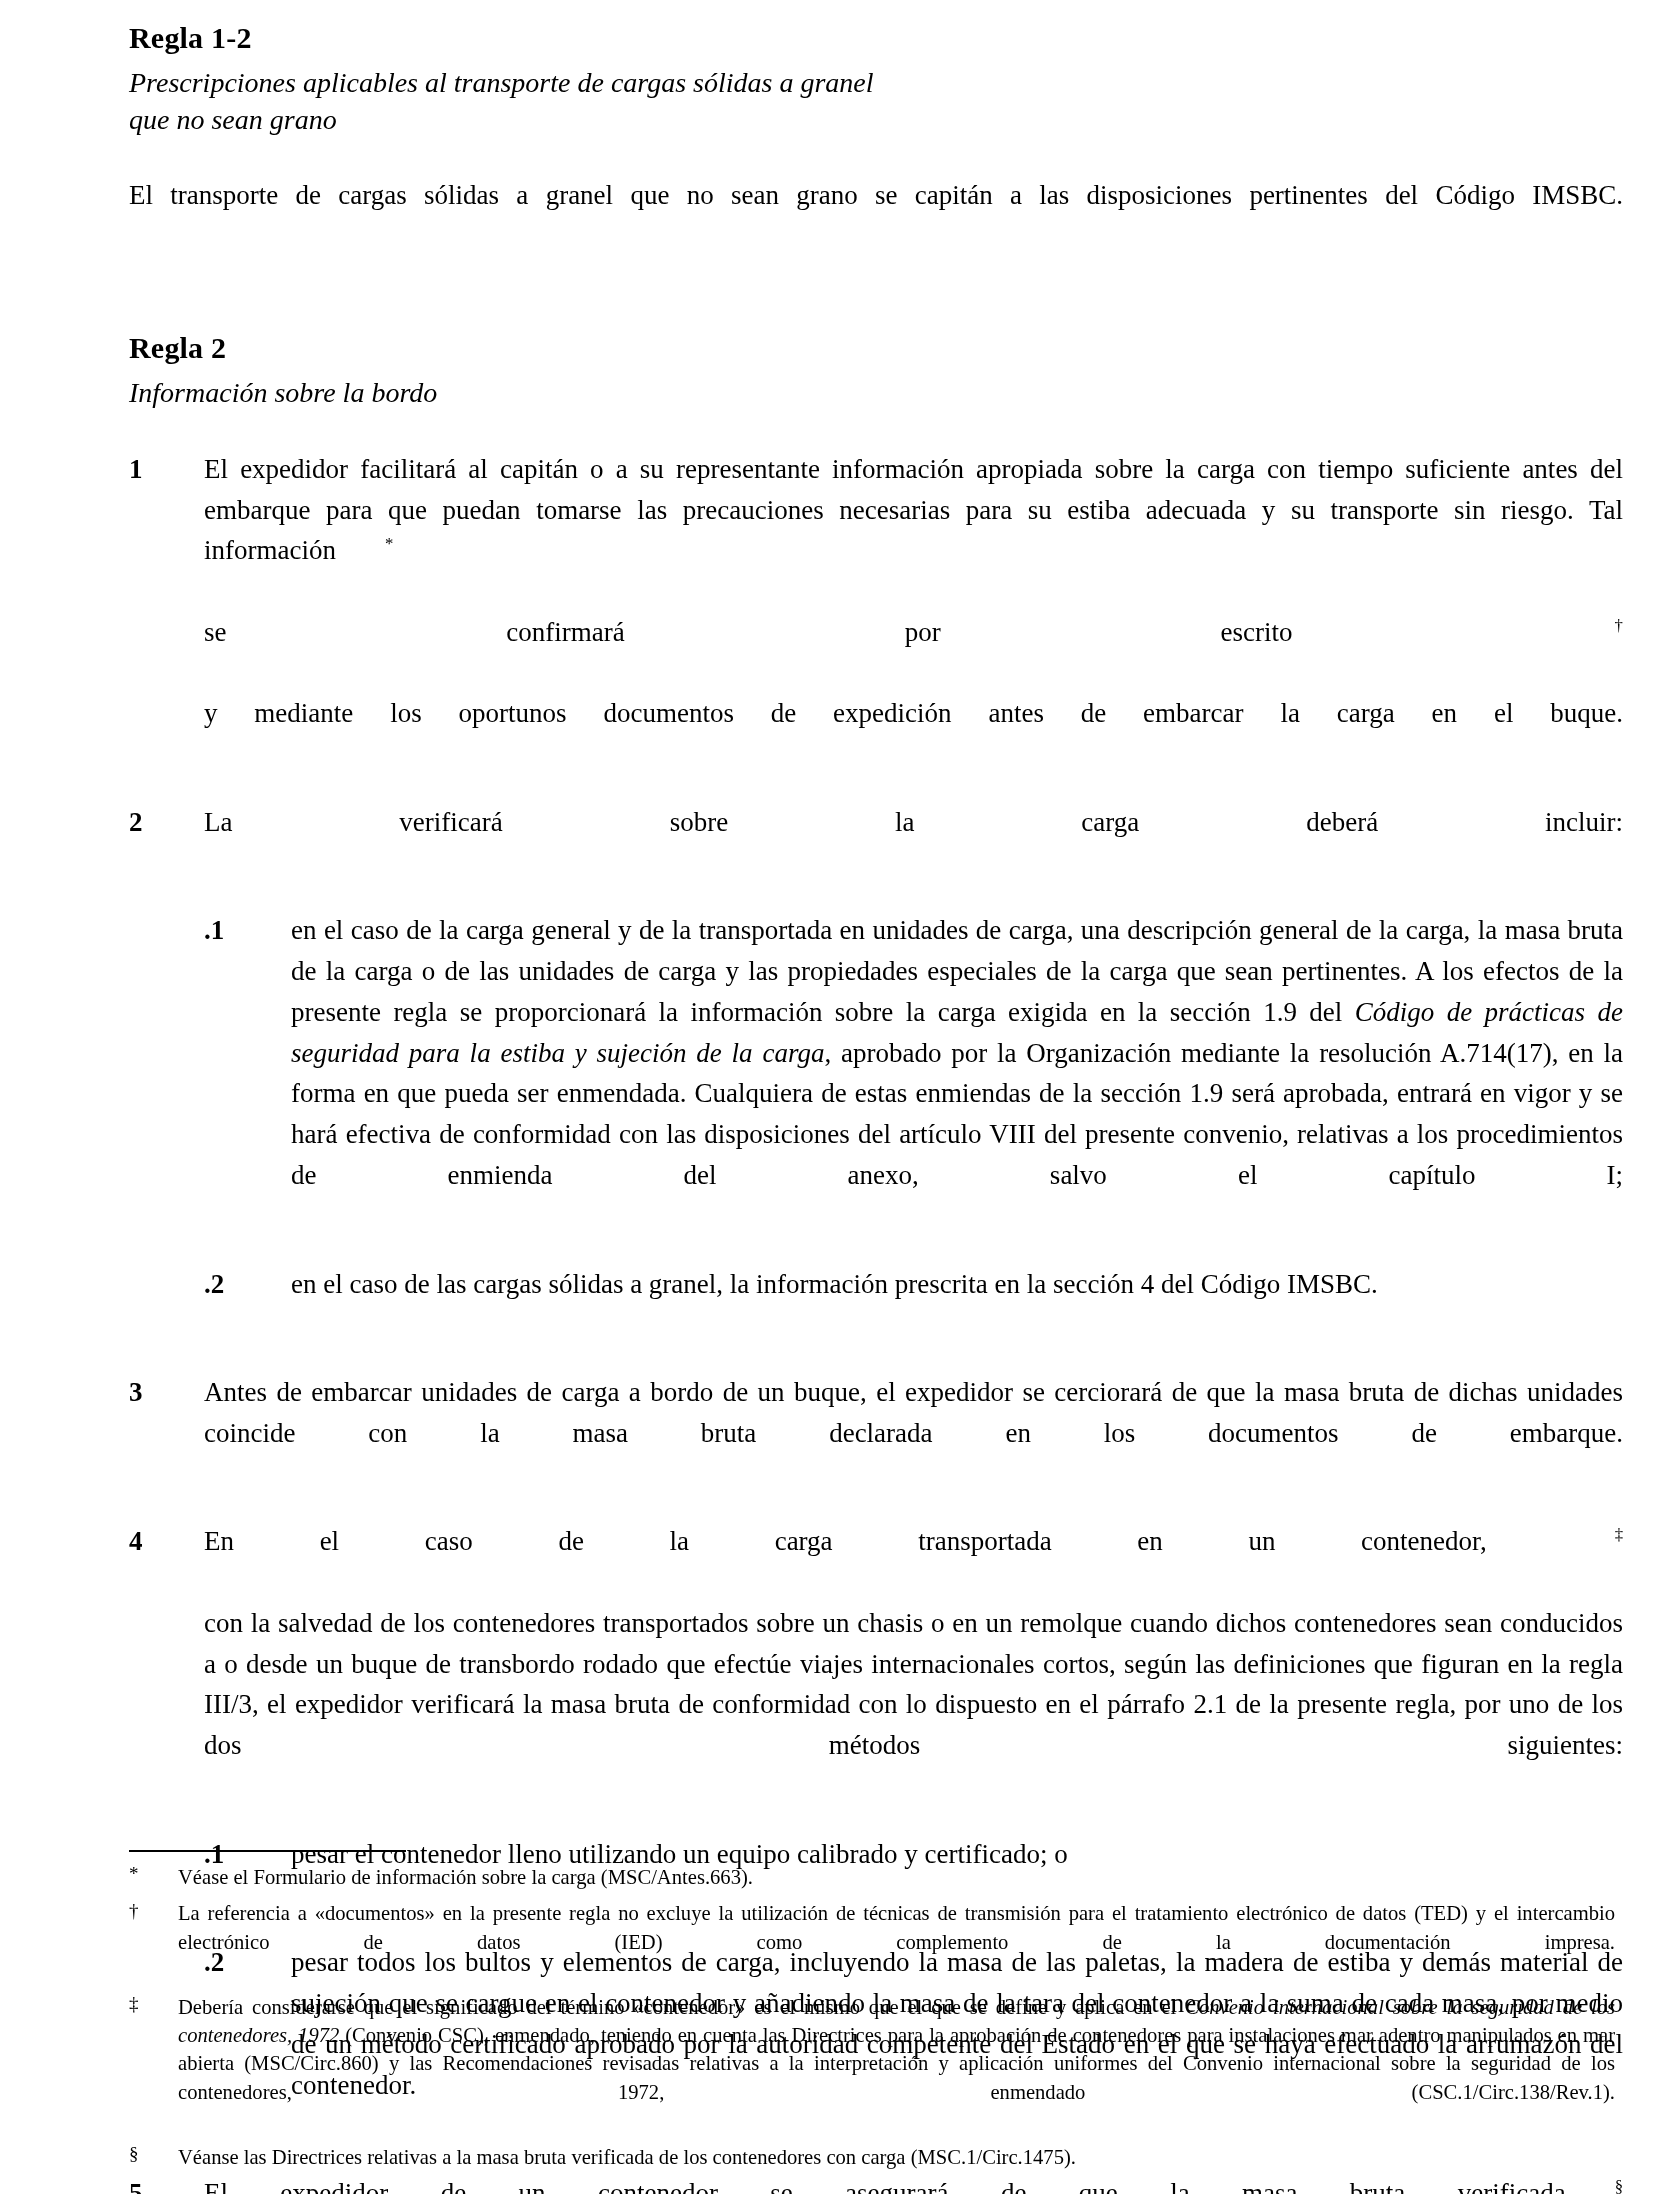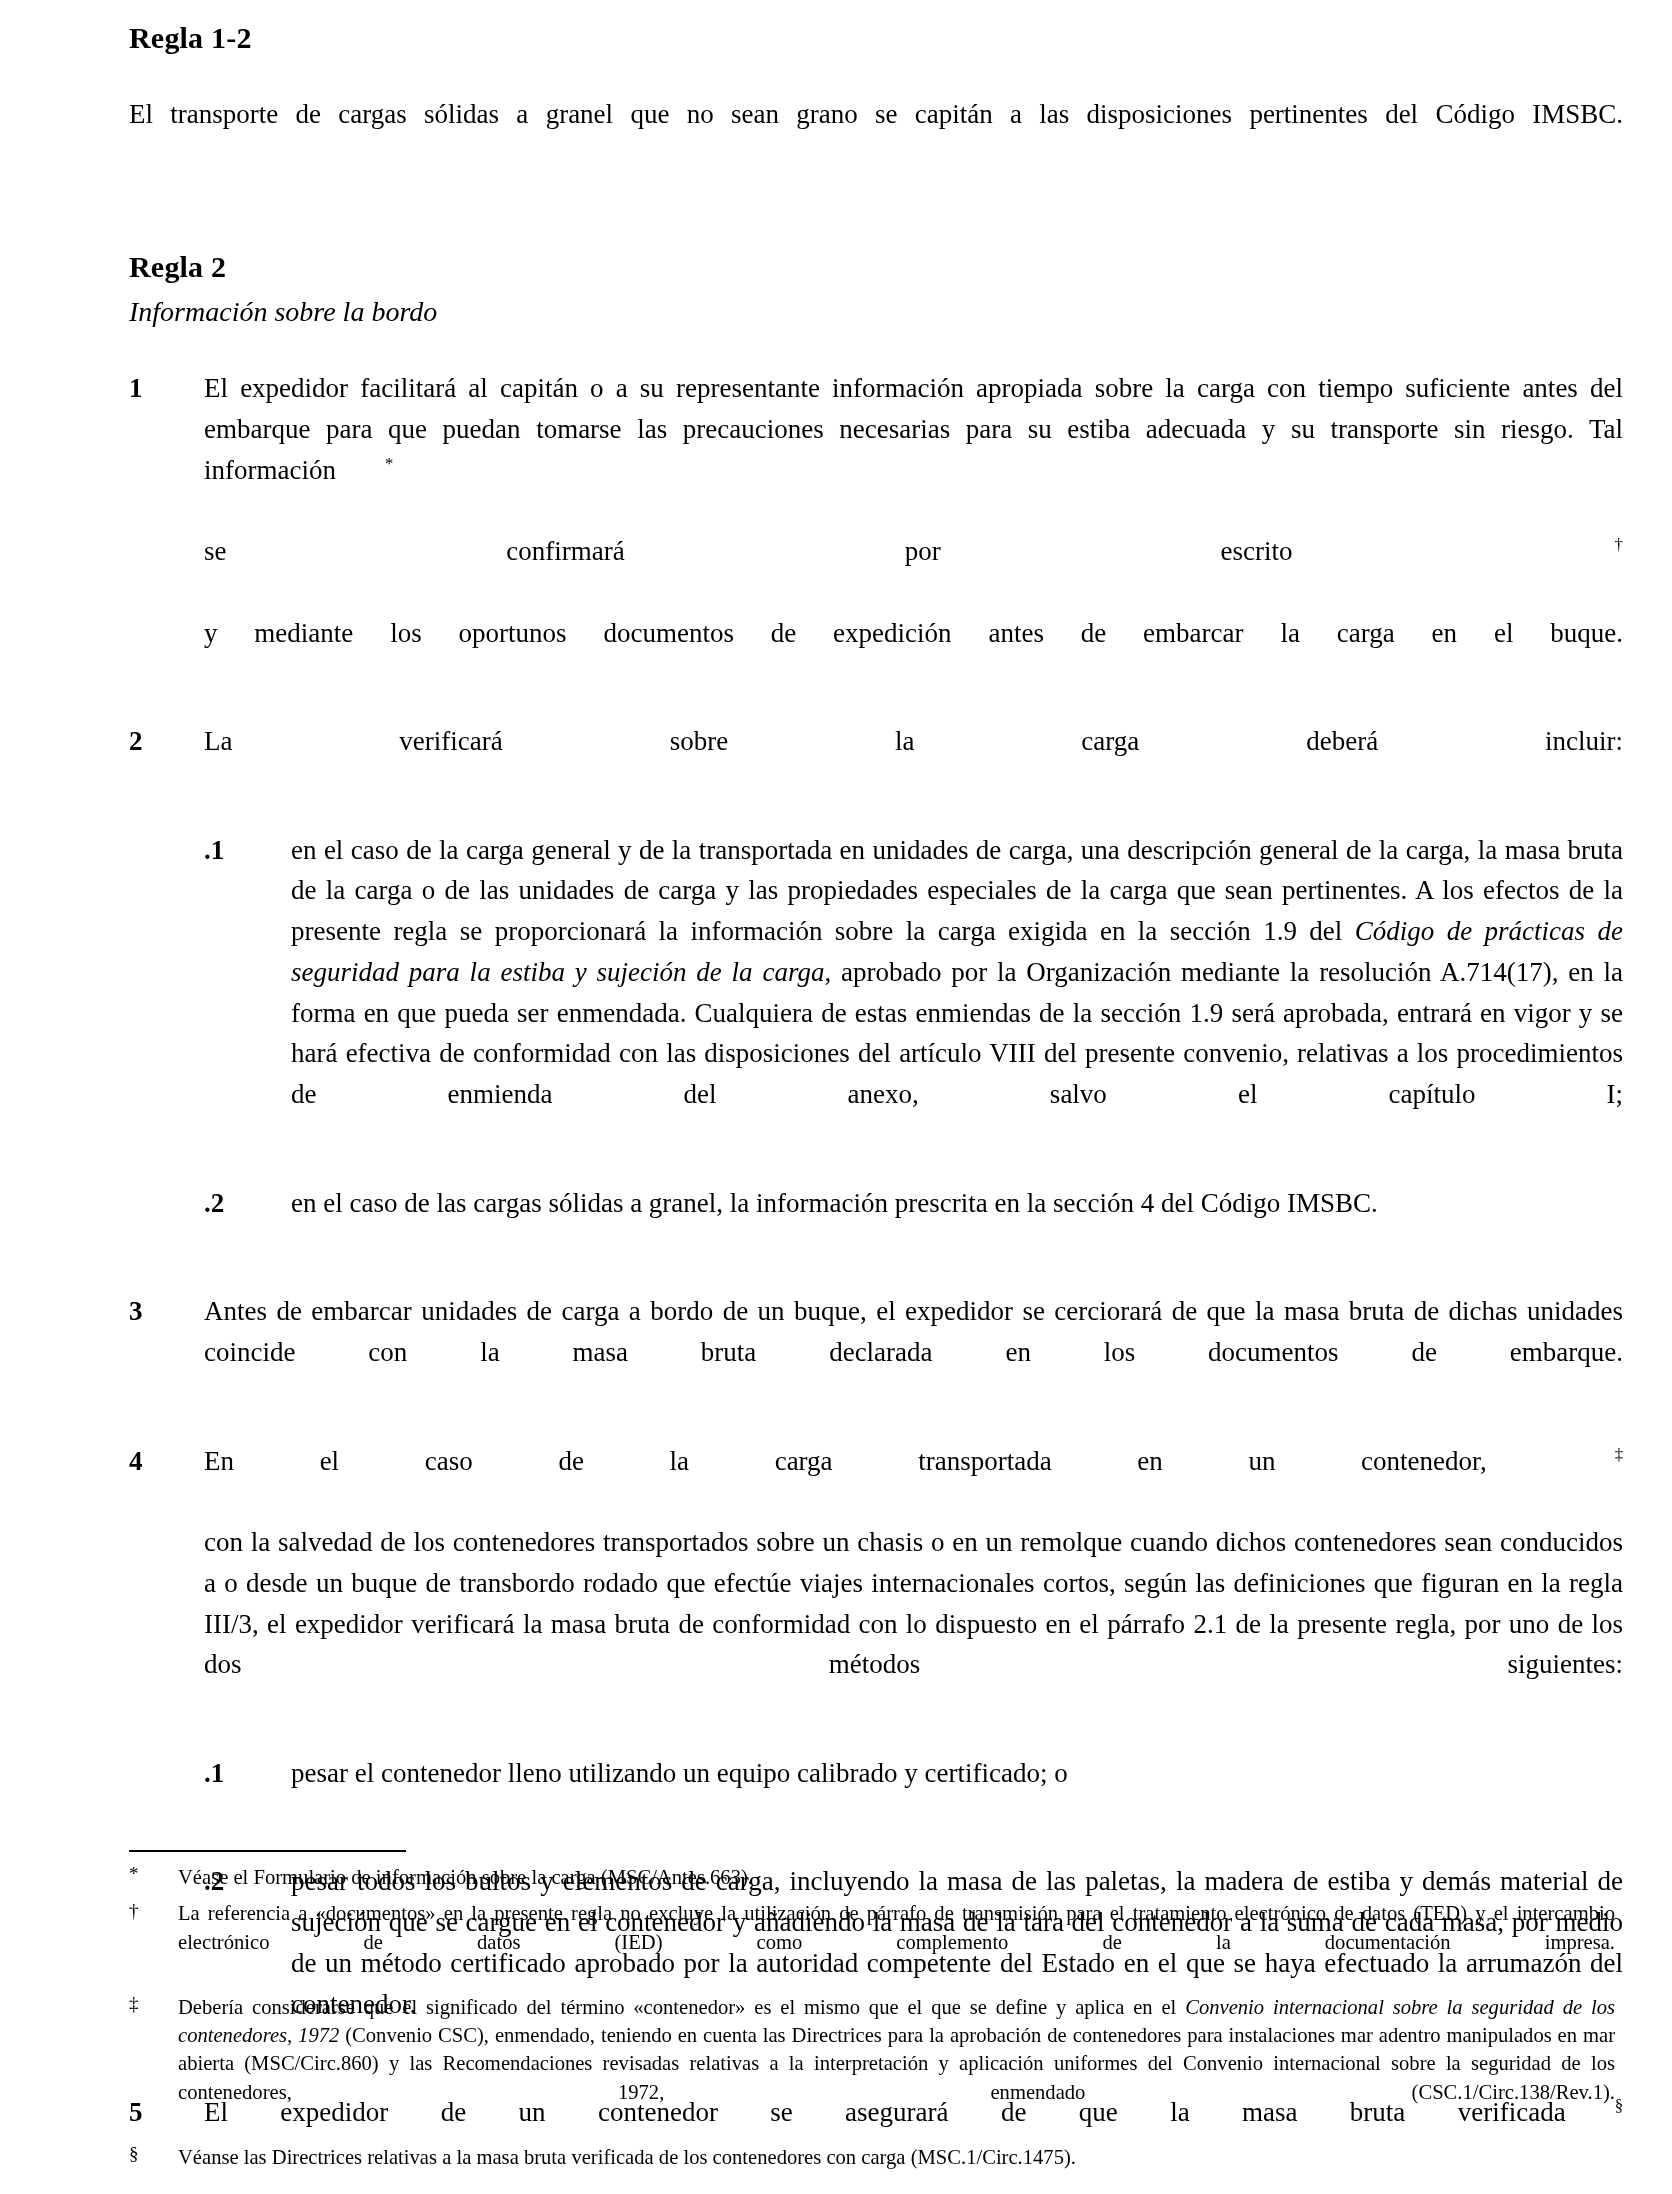--- a/index.html
+++ b/index.html
@@ -147,20 +147,24 @@
 </style>
 </head>
 <body>
 
 <div class="page">
 
   <div class="content">
 
     <h1 class="rule-title">Regla 1-2</h1>
 
+    <div class="rule-subtitle">
+      <span>Prescripciones aplicables al transporte de cargas sólidas a granel</span>
+      <span class="l2">que no sean grano</span>
+    </div>
 
     <div class="sp-lg"></div>
 
     <p class="lead">El transporte de cargas sólidas a granel que no sean grano se capitán a las disposiciones pertinentes del Código IMSBC.</p>
 
     <div class="sp-xl"></div>
     <div class="sp-md"></div>
 
     <h1 class="rule-title">Regla 2</h1>
 
@@ -226,21 +230,21 @@
 
   <div class="footnotes">
 
     <div class="fn-rule"></div>
 
     <p class="fn nojust">
       <span class="mark">*</span><span>Véase el Formulario de información sobre la carga (MSC/Antes.663).</span>
     </p>
 
     <p class="fn">
-      <span class="mark">†</span><span>La referencia a «documentos» en la presente regla no excluye la utilización de párrafo de transmisión para el tratamiento electrónico de datos (TED) y el intercambio electrónico de datos (IED) como complemento de la documentación impresa.</span>
+      <span class="mark">†</span><span>La referencia a «documentos» en la presente regla no excluye la utilización de técnicas de transmisión para el tratamiento electrónico de datos (TED) y el intercambio electrónico de datos (IED) como complemento de la documentación impresa.</span>
     </p>
 
     <p class="fn">
       <span class="mark">‡</span><span>Debería considerarse que el significado del término «contenedor» es el mismo que el que se define y aplica en el </span><em class="it">Convenio internacional sobre la seguridad de los contenedores, 1972</em><span> (Convenio CSC), enmendado, teniendo en cuenta las Directrices para la aprobación de contenedores para instalaciones mar adentro manipulados en mar abierta (MSC/Circ.860) y las Recomendaciones revisadas relativas a la interpretación y aplicación uniformes del Convenio internacional sobre la seguridad de los contenedores, 1972, enmendado (CSC.1/Circ.138/Rev.1).</span>
     </p>
 
     <p class="fn nojust">
       <span class="mark">§</span><span>Véanse las Directrices relativas a la masa bruta verificada de los contenedores con carga (MSC.1/Circ.1475).</span>
     </p>
 

